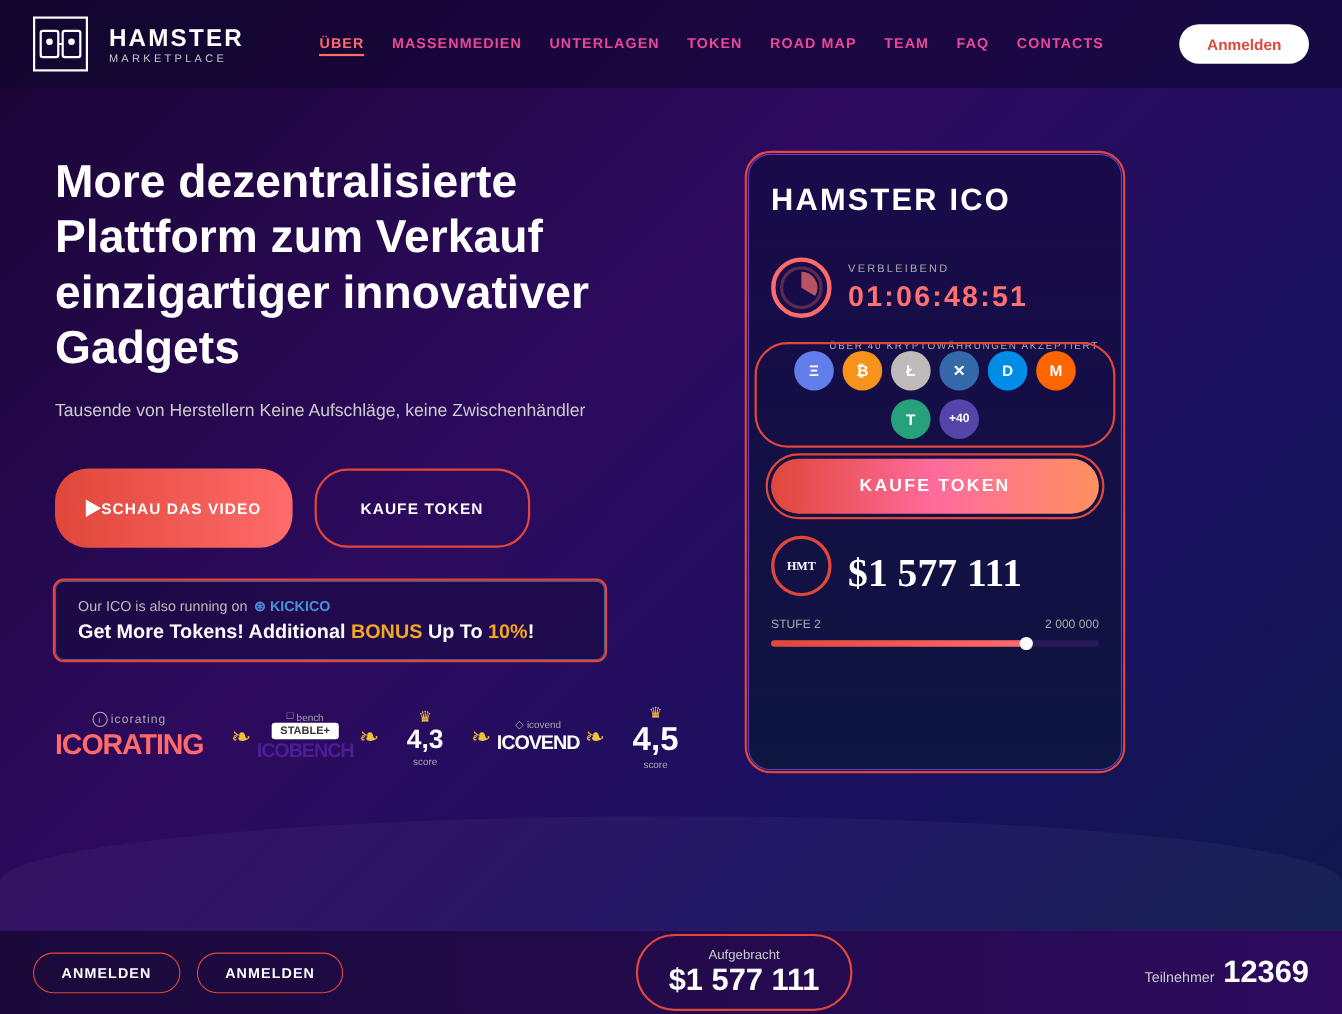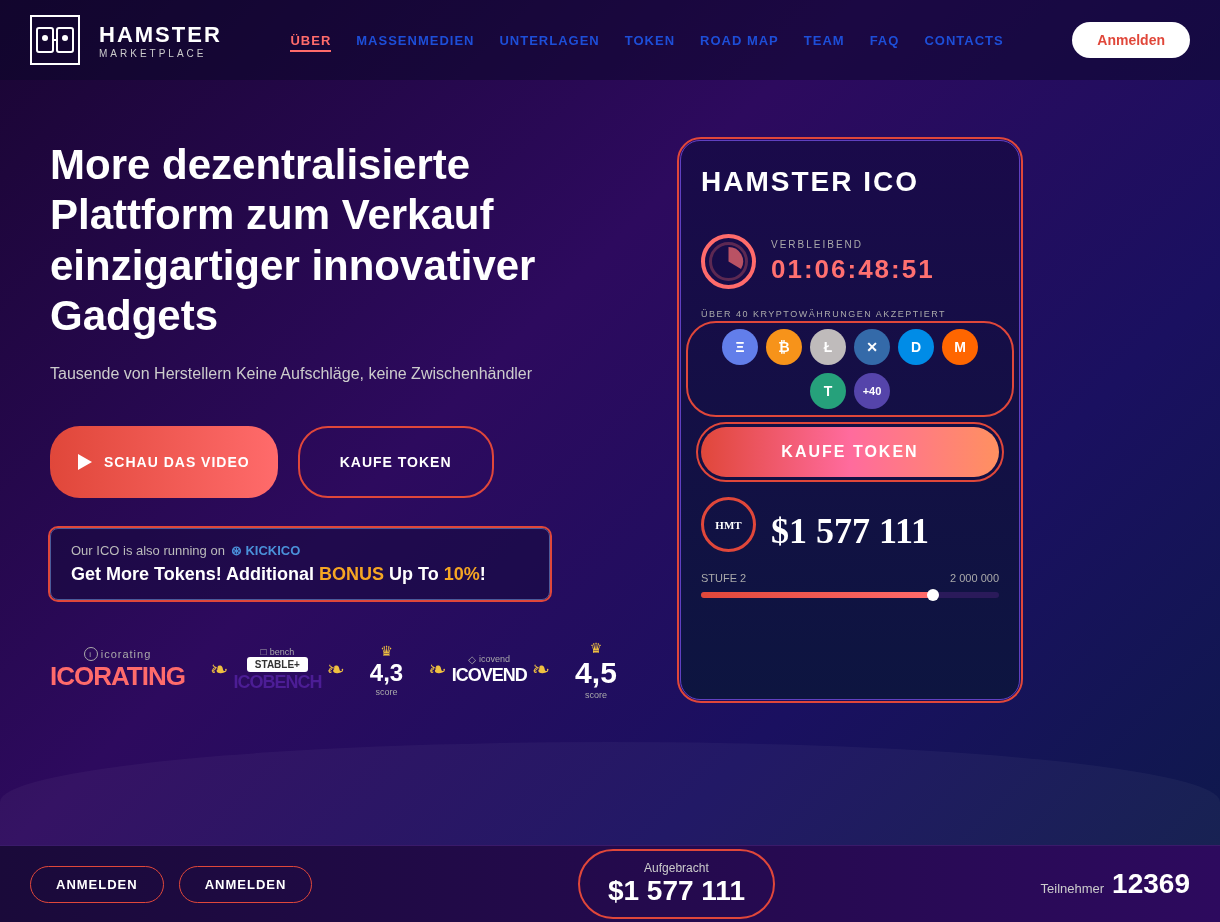--- a/index.html
+++ b/index.html
@@ -53,21 +53,21 @@
       color: #ccc;
     }
     .nav-links {
       display: flex;
       align-items: center;
       gap: 25px;
       list-style: none;
     }
     .nav-links li a {
       text-decoration: none;
-      color: #1d4ed8;
+      color: #ec4899;
       font-size: 13px;
       font-weight: 600;
       letter-spacing: 1px;
       text-transform: uppercase;
     }
     .nav-links li a.active {
       color: #ff6b6b;
       border-bottom: 2px solid #ff6b6b;
       padding-bottom: 2px;
     }
@@ -110,21 +110,21 @@
       line-height: 1.5;
     }
     .btn-row {
       display: flex;
       gap: 20px;
       margin-bottom: 30px;
     }
     .btn-video {
       display: flex;
       align-items: center;
-      gap: 12px;
+      gap: 0;
       background: linear-gradient(90deg, #e0473a, #ff6b6b);
       border: none;
       color: white;
       padding: 28px 28px;
       border-radius: 30px;
       font-size: 14px;
       font-weight: 700;
       letter-spacing: 1px;
       cursor: pointer;
     }
@@ -282,22 +282,21 @@
       font-weight: 900;
       color: #ff7070;
       letter-spacing: 2px;
     }
 
     
     .crypto-label {
       font-size: 9px;
       color: #aaa;
       letter-spacing: 1.5px;
-      margin-bottom: 10px;
-      text-align: left;
+      text-align: right;
     }
     .crypto-icons-row {
       display: flex;
       gap: 8px;
       justify-content: center;
       margin-bottom: 18px;
       flex-wrap: wrap;
       position: relative;
     }
     .crypto-icons-row::before {

